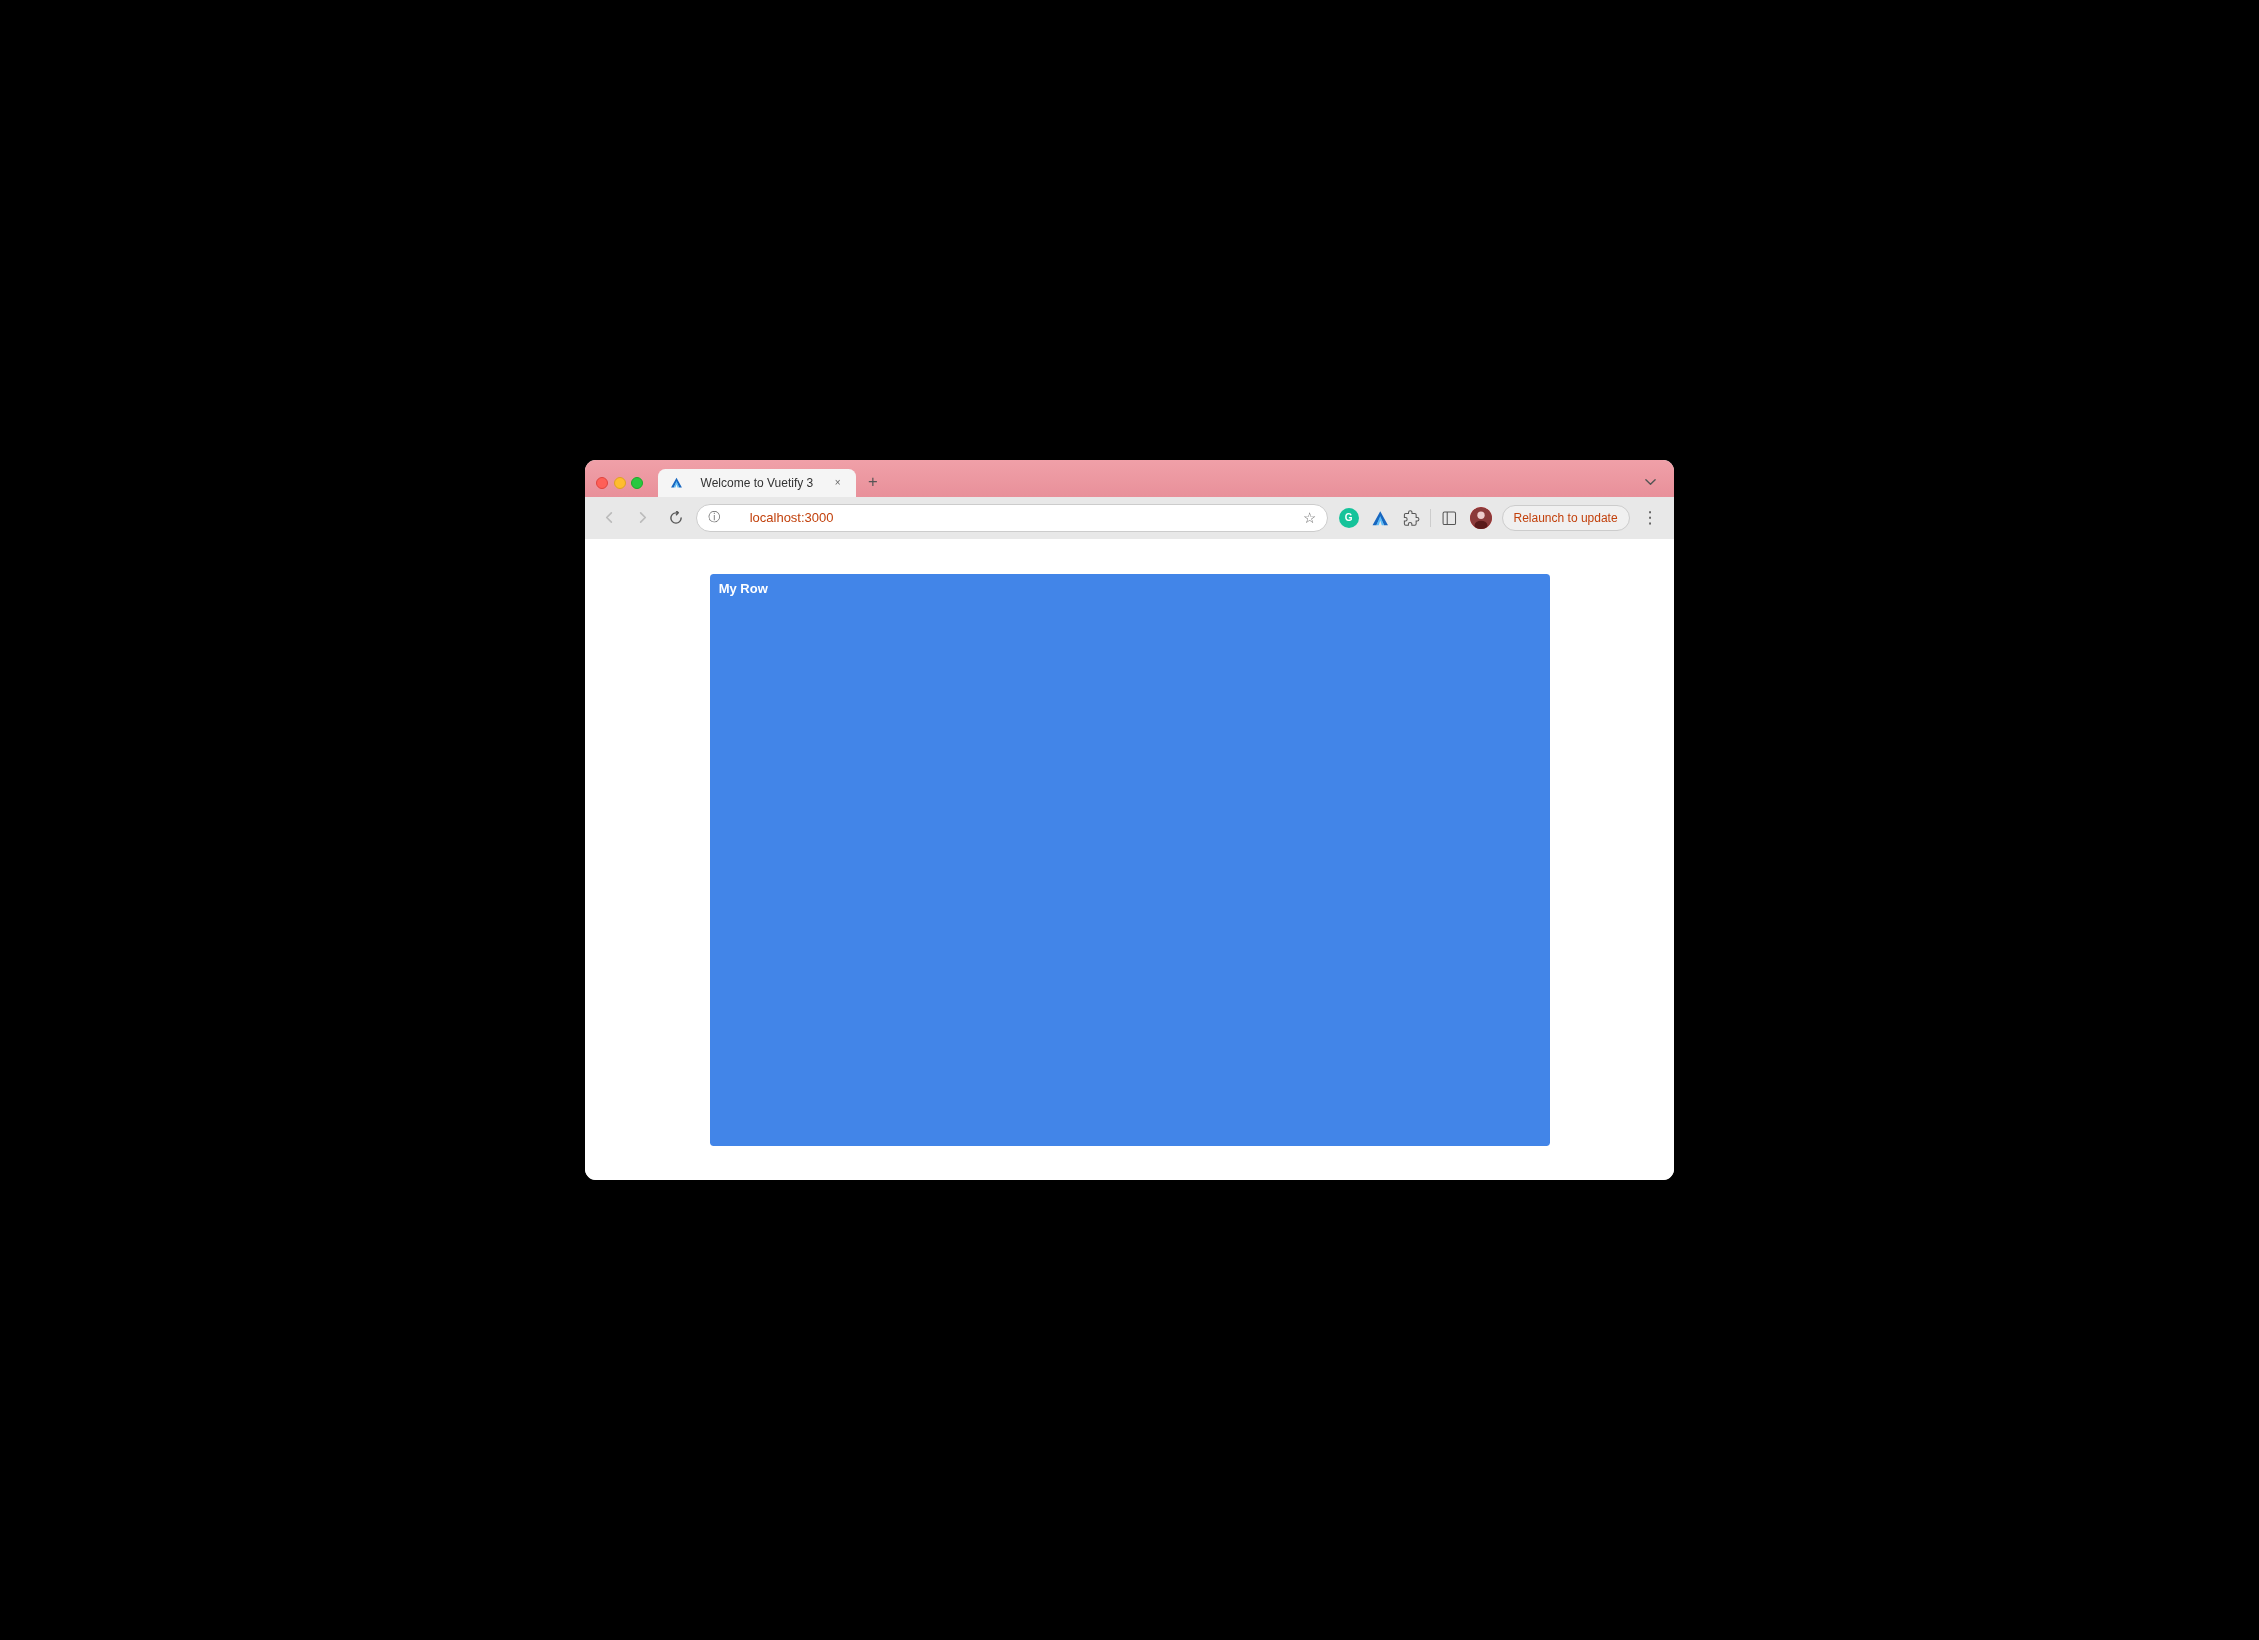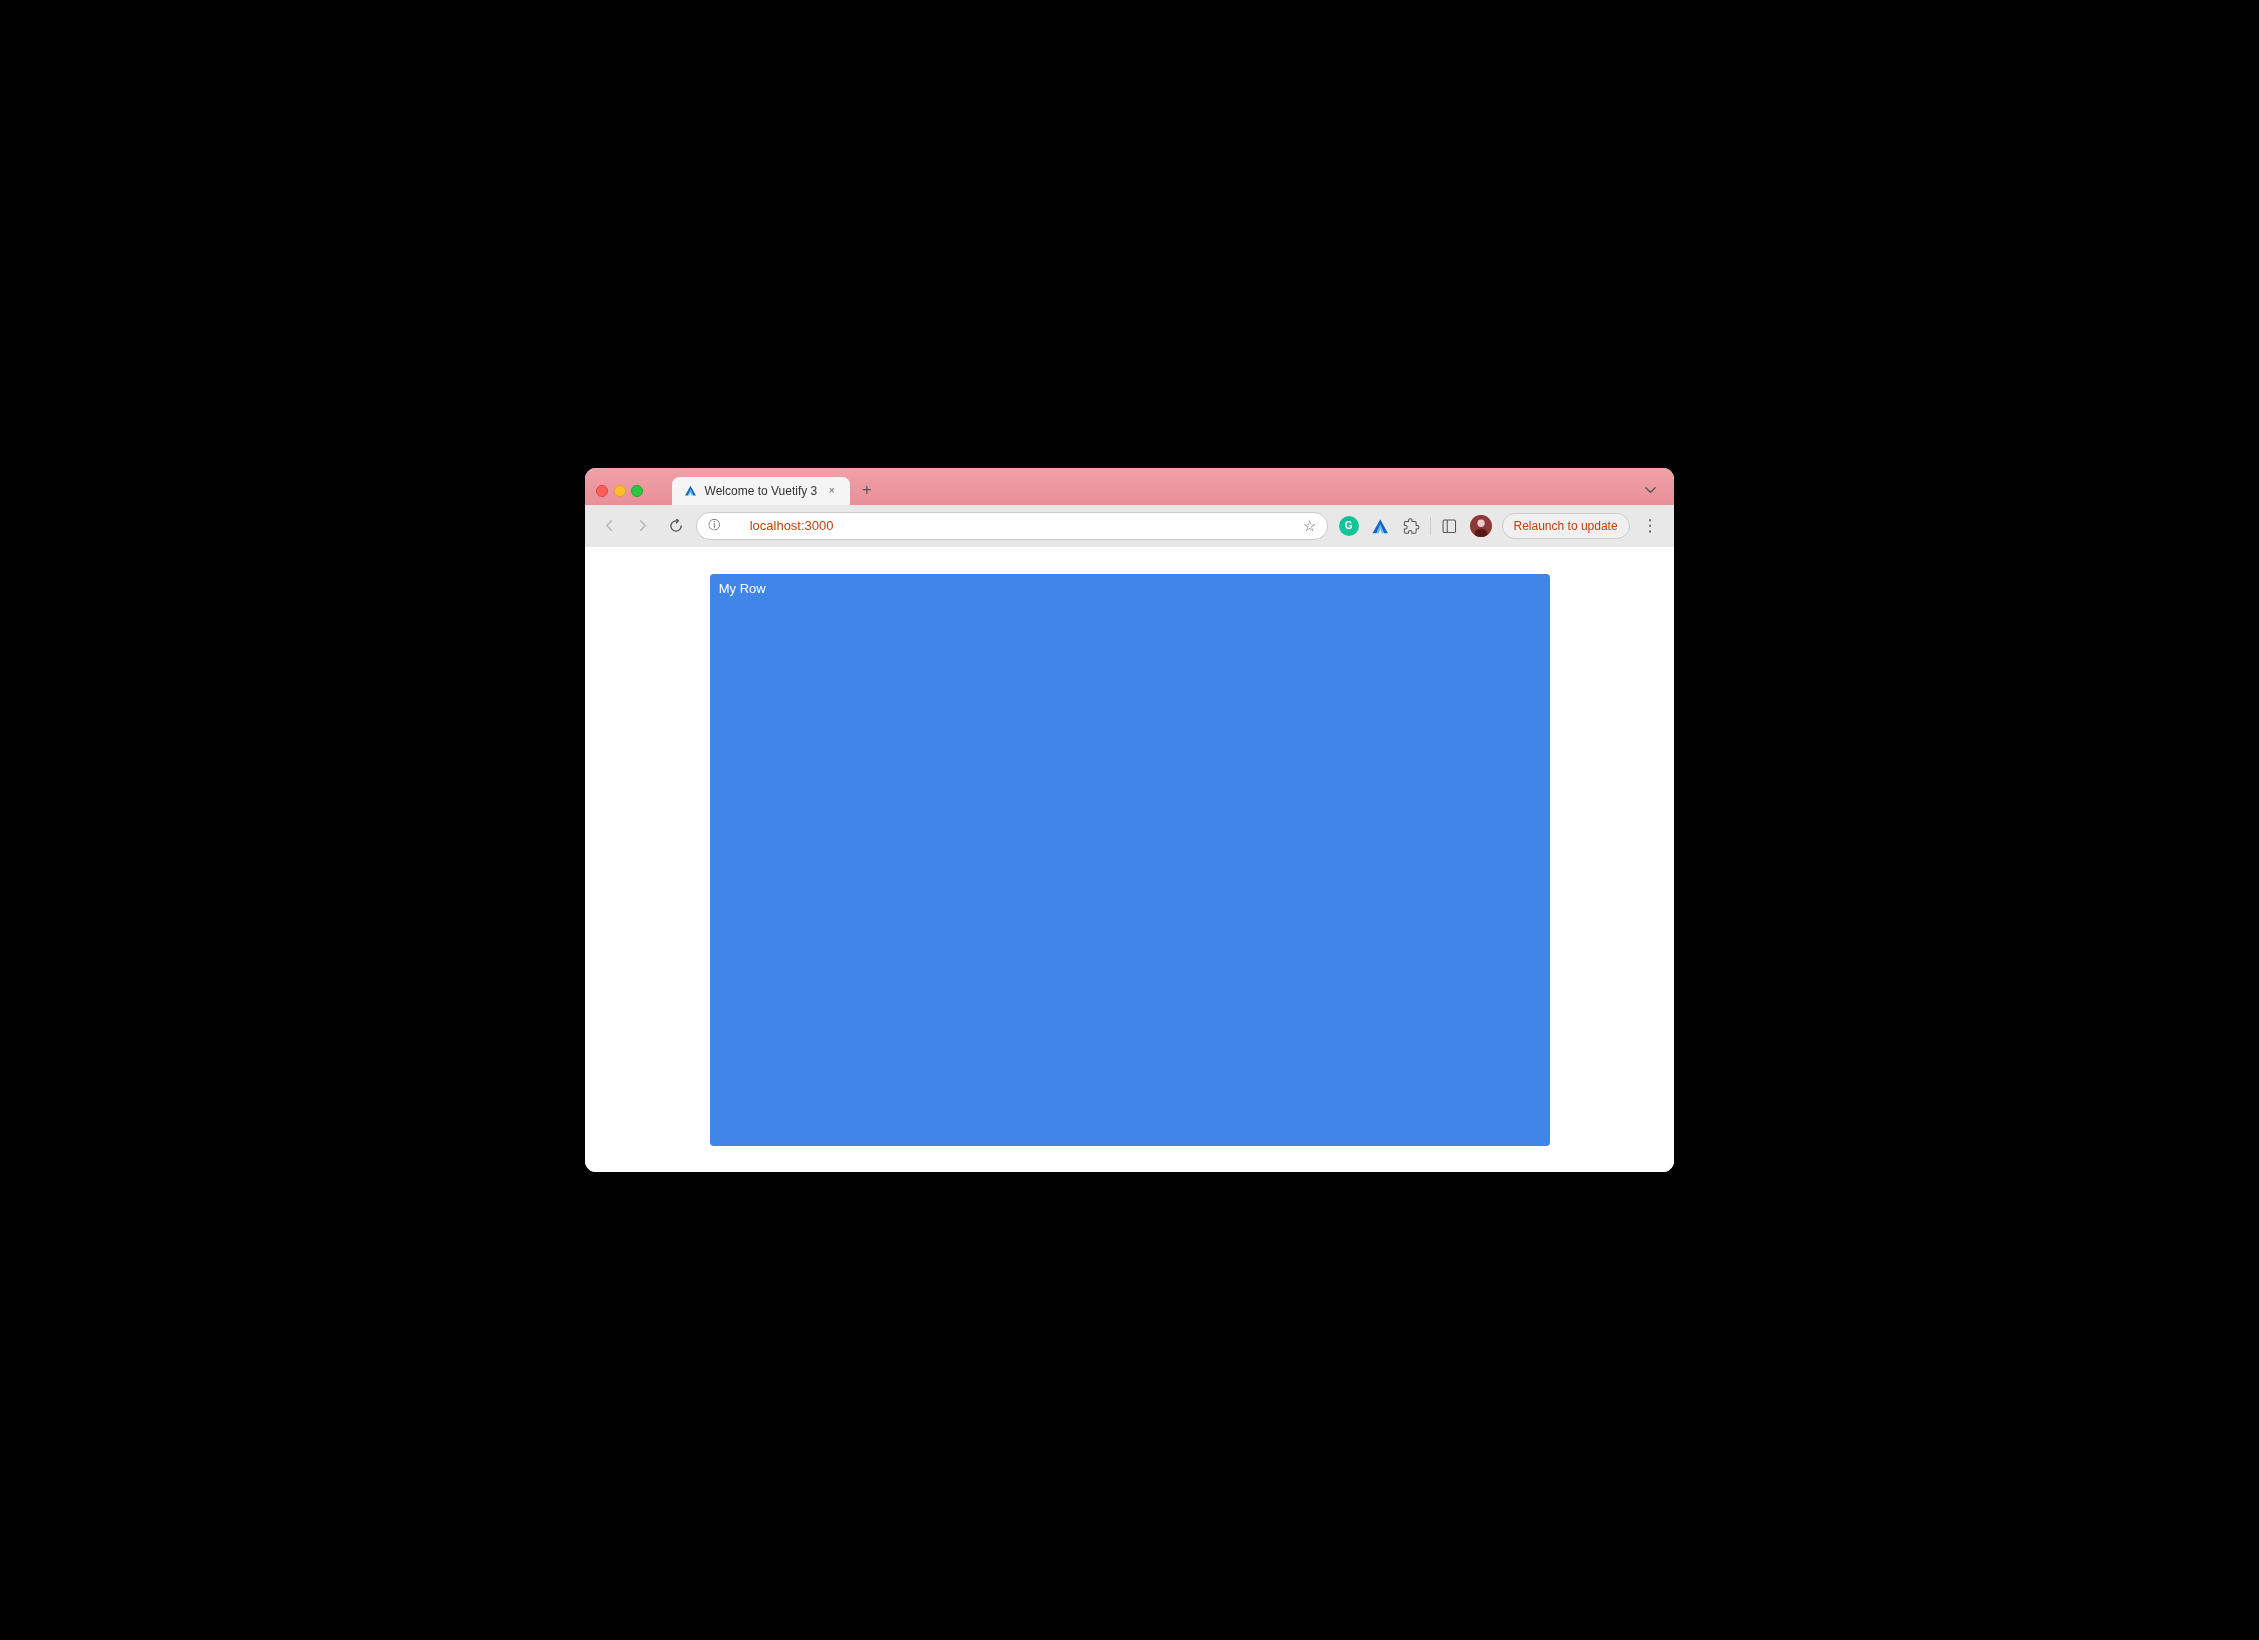--- a/index.html
+++ b/index.html
@@ -50,30 +50,29 @@
 
     .tab-bar {
       display: flex;
       align-items: flex-end;
       flex: 1;
     }
 
     .tab {
       display: flex;
       align-items: center;
-      gap: 7px;
+      gap: 17px;
       background: #f5f5f5;
       border-radius: 7.4px 7.4px 0 0;
       padding: 6.5px 11px;
       font-size: 12px;
       color: #333;
       cursor: pointer;
       min-width: 166px;
       position: relative;
-      margin-left: 14px;
     }
 
     .tab-favicon {
       width: 14.8px;
       height: 14.8px;
       display: flex;
       align-items: center;
       justify-content: center;
     }
 
@@ -244,21 +243,22 @@
     }
 
     .my-row {
       background: #4285e8;
       border-radius: 3.7px;
       width: 840px;
       height: 572px;
       padding: 7.4px 9.2px;
       color: white;
       font-size: 13px;
-      margin: 8px auto;
+      margin: 16px auto;
+      font-weight: bold;
     }
   </style>
 </head>
 <body>
 
 <div class="browser-window">
 
   <div class="title-bar">
     <div class="traffic-lights">
       <div class="traffic-light close"></div>

